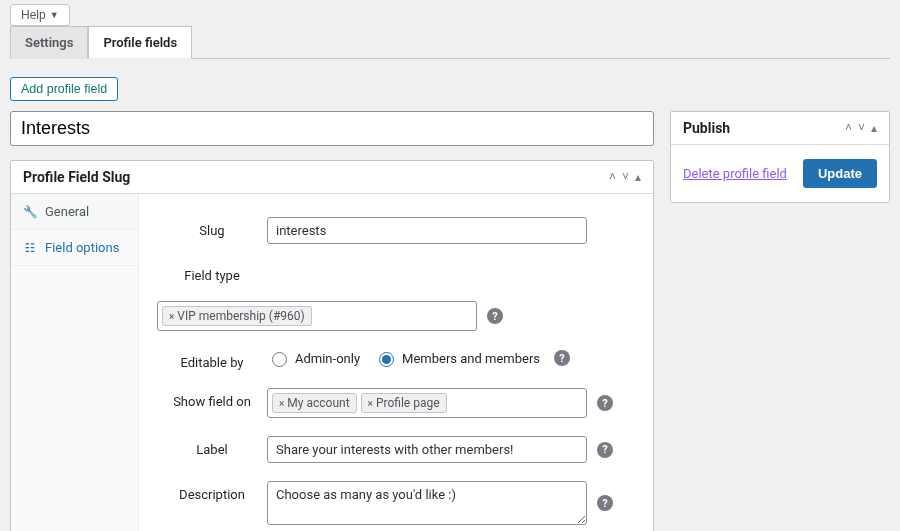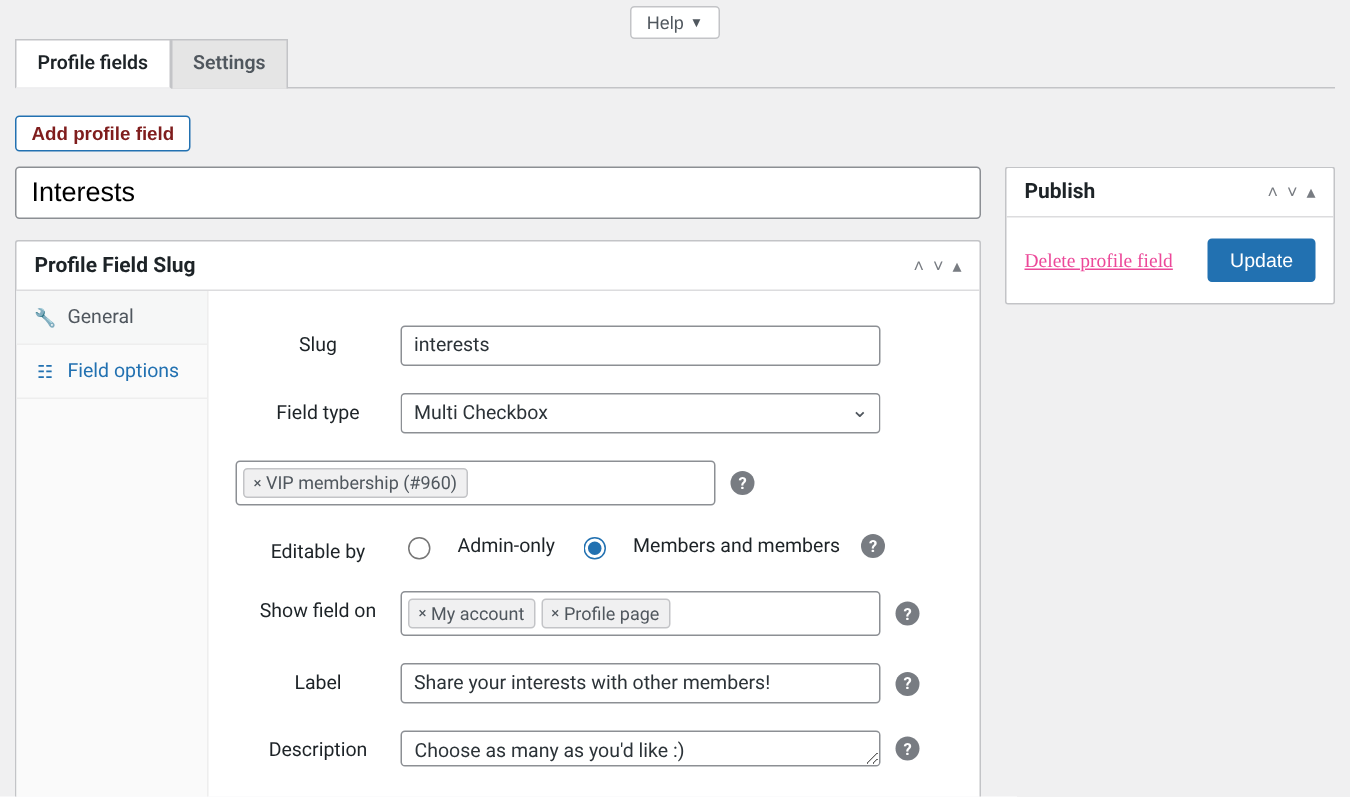--- a/index.html
+++ b/index.html
@@ -9,21 +9,21 @@
     font-family: -apple-system, BlinkMacSystemFont, "Segoe UI", Roboto, sans-serif;
     font-size: 13px;
     color: #1d2327;
     background: #f0f0f1;
     width: 900px;
     height: 531px;
     overflow: hidden;
   }
   .topbar {
     display: flex;
-    justify-content: center;
+    justify-content: flex-start;
     padding: 4px 10px 0 10px;
   }
   .help-btn {
     border: 1px solid #c3c4c7;
     background: #fff;
     padding: 3px 10px;
     font-size: 12px;
     border-radius: 3px;
     cursor: pointer;
     display: flex;
@@ -79,27 +79,26 @@
     margin: 6px 0 10px 0;
   }
   .page-heading h1 {
     font-size: 22px;
     font-weight: 500;
     margin:0;
     color:#1d2327;
   }
   .btn-outline {
     border:1px solid #2271b1;
-    color:#7f1d1d;
+    color:#0f766e;
     background:#fff;
     padding:4px 10px;
     font-size:12.5px;
     border-radius:3px;
     cursor:pointer;
-    font-weight:bold;
   }
   .columns {
     display:flex;
     gap:16px;
     align-items:flex-start;
   }
   .col-main { flex:1 1 auto; min-width:0; }
   .col-side { flex: 0 0 220px; }
 
   .title-input {
@@ -202,60 +201,61 @@
     padding:2px 6px;
     border-radius:3px;
   }
   .token .x { font-size:10px; cursor:pointer; }
   .help-ico {
     width:16px; height:16px; border-radius:50%;
     background:#787c82; color:#fff; font-size:11px; font-weight:700;
     display:inline-flex; align-items:center; justify-content:center;
     cursor:default;
   }
-  .textarea-input { resize:both; height:24px; }
+  .textarea-input { resize:both; height:44px; }
   .radio-group { display:flex; align-items:center; gap:14px; }
-  .radio-opt { display:flex; align-items:center; gap:15px; font-size:13px; }
+  .radio-opt { display:flex; align-items:center; gap:5px; font-size:13px; }
   input[type=radio]{ accent-color:#2271b1; width:15px; height:15px; }
 
   
   .publish-body {
     padding:14px 12px;
     display:flex;
     align-items:center;
     justify-content:space-between;
   }
-  .delete-link { color:#ec4899; text-decoration:underline; font-size:13px; cursor:pointer;font-family:Liberation Serif, serif; }
+  .delete-link { color:#8b5cf6; text-decoration:underline; font-size:13px; cursor:pointer; }
   .btn-primary {
     background:#2271b1;
     color:#fff;
     border:1px solid #2271b1;
     padding:6px 14px;
     font-size:13px;
     border-radius:3px;
     cursor:pointer;
+    font-weight:bold;
   }
 </style>
 </head>
 <body>
 
 <div class="topbar">
   <button class="help-btn">
     <span>Help</span>
     <span class="tri">▼</span>
   </button>
 </div>
 
 <div class="tabs-wrap">
   <div class="tabs">
+    <div class="tab">
+      <span>Settings</span>
+    </div>
     <div class="tab active">
       <span>Profile fields</span>
-    </div>
-    <div class="tab">
-      <span>Settings</span>
     </div>
   </div>
 </div>
 
 <div class="page">
   <div class="page-heading">
     <button class="btn-outline">Add profile field</button>
   </div>
 
   <div class="columns">
@@ -287,27 +287,20 @@
 
             <div class="form-row">
               <div class="lbl">Slug</div>
               <div class="fld">
                 <input class="text-input" value="interests" style="">
               </div>
             </div>
 
             <div class="form-row">
               <div class="lbl">Field type</div>
-              <div class="fld">
-                <div class="select-wrap">
-                  <select class="select-input" style="width:100%;">
-                    <option>Multi Checkbox</option>
-                  </select>
-                </div>
-              </div>
             </div>
 
             <div class="form-row">
               <div class="fld">
                 <div class="token-box">
                   <span class="token">
                     <span class="x">×</span>
                     <span>VIP membership (#960)</span>
                   </span>
                 </div>

